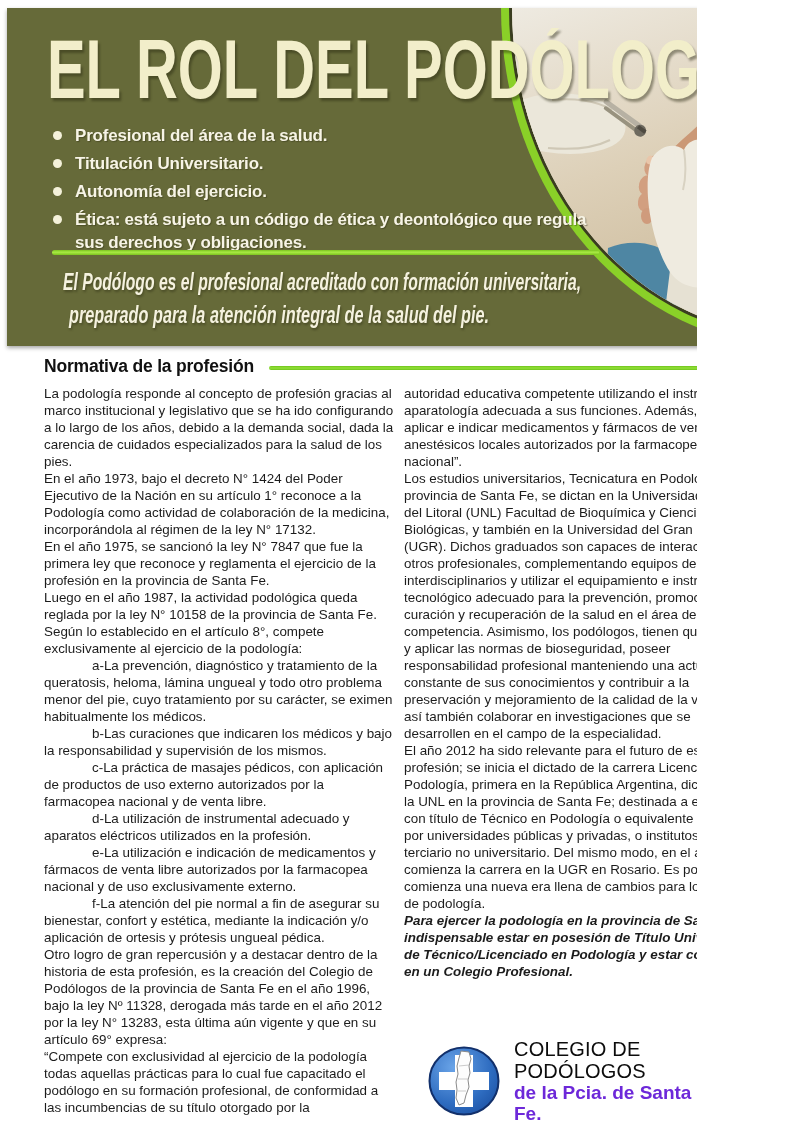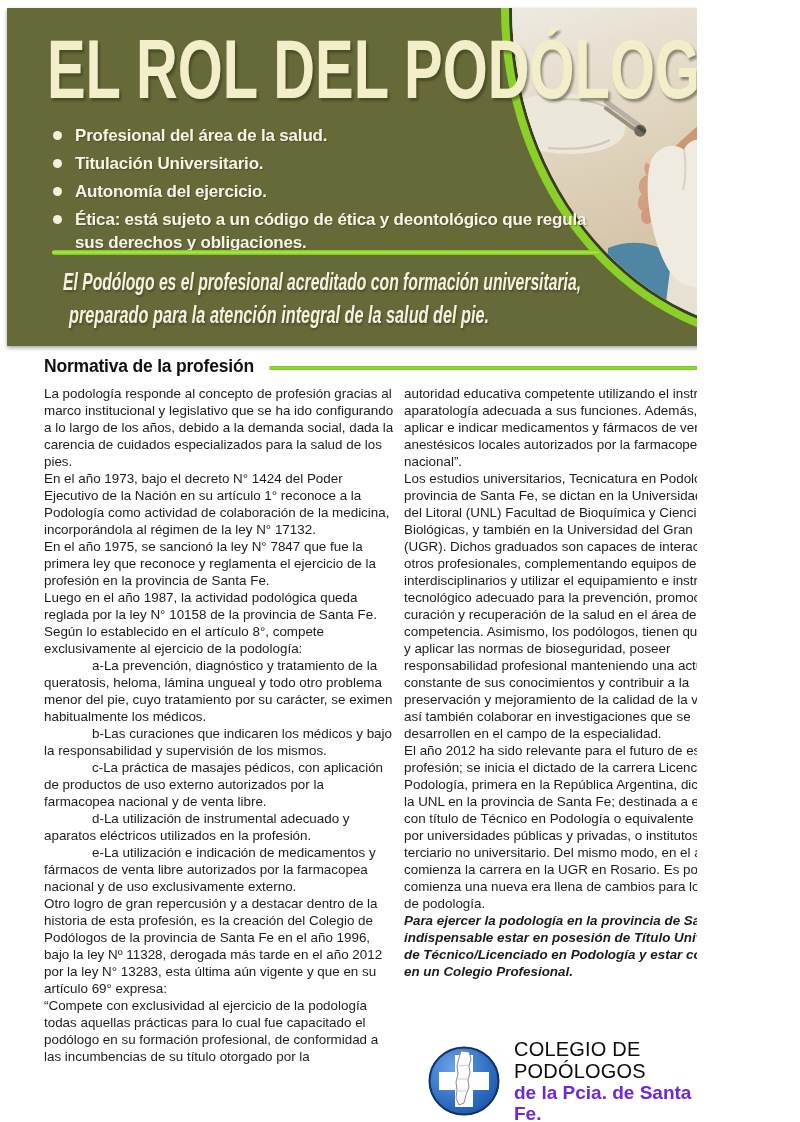--- a/index.html
+++ b/index.html
@@ -170,20 +170,21 @@
           <p>La podología responde al concepto de profesión gracias al marco institucional y legislativo que se ha ido configurando a lo largo de los años, debido a la demanda social, dada la carencia de cuidados especializados para la salud de los pies.</p>
           <p>En el año 1973, bajo el decreto N° 1424 del Poder Ejecutivo de la Nación en su artículo 1° reconoce a la Podología como actividad de colaboración de la medicina, incorporándola al régimen de la ley N° 17132.</p>
           <p>En el año 1975, se sancionó la ley N° 7847 que fue la primera ley que reconoce y reglamenta el ejercicio de la profesión en la provincia de Santa Fe.</p>
           <p>Luego en el año 1987, la actividad podológica queda reglada por la ley N° 10158 de la provincia de Santa Fe.</p>
           <p>Según lo establecido en el artículo 8°, compete exclusivamente al ejercicio de la podología:</p>
           <p class="indent">a-La prevención, diagnóstico y tratamiento de la queratosis, heloma, lámina ungueal y todo otro problema menor del pie, cuyo tratamiento por su carácter, se eximen habitualmente los médicos.</p>
           <p class="indent">b-Las curaciones que indicaren los médicos y bajo la responsabilidad y supervisión de los mismos.</p>
           <p class="indent">c-La práctica de masajes pédicos, con aplicación de productos de uso externo autorizados por la farmacopea nacional y de venta libre.</p>
           <p class="indent">d-La utilización de instrumental adecuado y aparatos eléctricos utilizados en la profesión.</p>
           <p class="indent">e-La utilización e indicación de medicamentos y fármacos de venta libre autorizados por la farmacopea nacional y de uso exclusivamente externo.</p>
+          <p class="indent">f-La atención del pie normal a fin de asegurar su bienestar, confort y estética, mediante la indicación y/o aplicación de ortesis y prótesis ungueal pédica.</p>
           <p>Otro logro de gran repercusión y a destacar dentro de la historia de esta profesión, es la creación del Colegio de Podólogos de la provincia de Santa Fe en el año 1996, bajo la ley Nº 11328, derogada más tarde en el año 2012 por la ley N° 13283, esta última aún vigente y que en su artículo 69° expresa:</p>
           <p>“Compete con exclusividad al ejercicio de la podología todas aquellas prácticas para lo cual fue capacitado el podólogo en su formación profesional, de conformidad a las incumbencias de su título otorgado por la</p>
         </div>
       <div class="col col-right">
           <p>autoridad educativa competente utilizando el instrumental y aparatología adecuada a sus funciones. Además, podrá aplicar e indicar medicamentos y fármacos de venta libre y anestésicos locales autorizados por la farmacopea nacional”.</p>
           <p>Los estudios universitarios, Tecnicatura en Podología, en la provincia de Santa Fe, se dictan en la Universidad Nacional del Litoral (UNL) Facultad de Bioquímica y Ciencias Biológicas, y también en la Universidad del Gran Rosario (UGR). Dichos graduados son capaces de interactuar con otros profesionales, complementando equipos de salud interdisciplinarios y utilizar el equipamiento e instrumental tecnológico adecuado para la prevención, promoción, curación y recuperación de la salud en el área de su competencia. Asimismo, los podólogos, tienen que conocer y aplicar las normas de bioseguridad, poseer responsabilidad profesional manteniendo una actualización constante de sus conocimientos y contribuir a la preservación y mejoramiento de la calidad de la vida; como así también colaborar en investigaciones que se desarrollen en el campo de la especialidad.</p>
           <p>El año 2012 ha sido relevante para el futuro de esta profesión; se inicia el dictado de la carrera Licenciatura en Podología, primera en la República Argentina, dictada por la UNL en la provincia de Santa Fe; destinada a egresados con título de Técnico en Podología o equivalente otorgado por universidades públicas y privadas, o institutos de nivel terciario no universitario. Del mismo modo, en el año 2019 comienza la carrera en la UGR en Rosario. Es por ello que comienza una nueva era llena de cambios para los estudios de podología.</p>
           <p class="bold-italic">Para ejercer la podología en la provincia de Santa Fe es indispensable estar en posesión de Título Universitario de Técnico/Licenciado en Podología y estar colegiado en un Colegio Profesional.</p>
         </div>
     </div>

